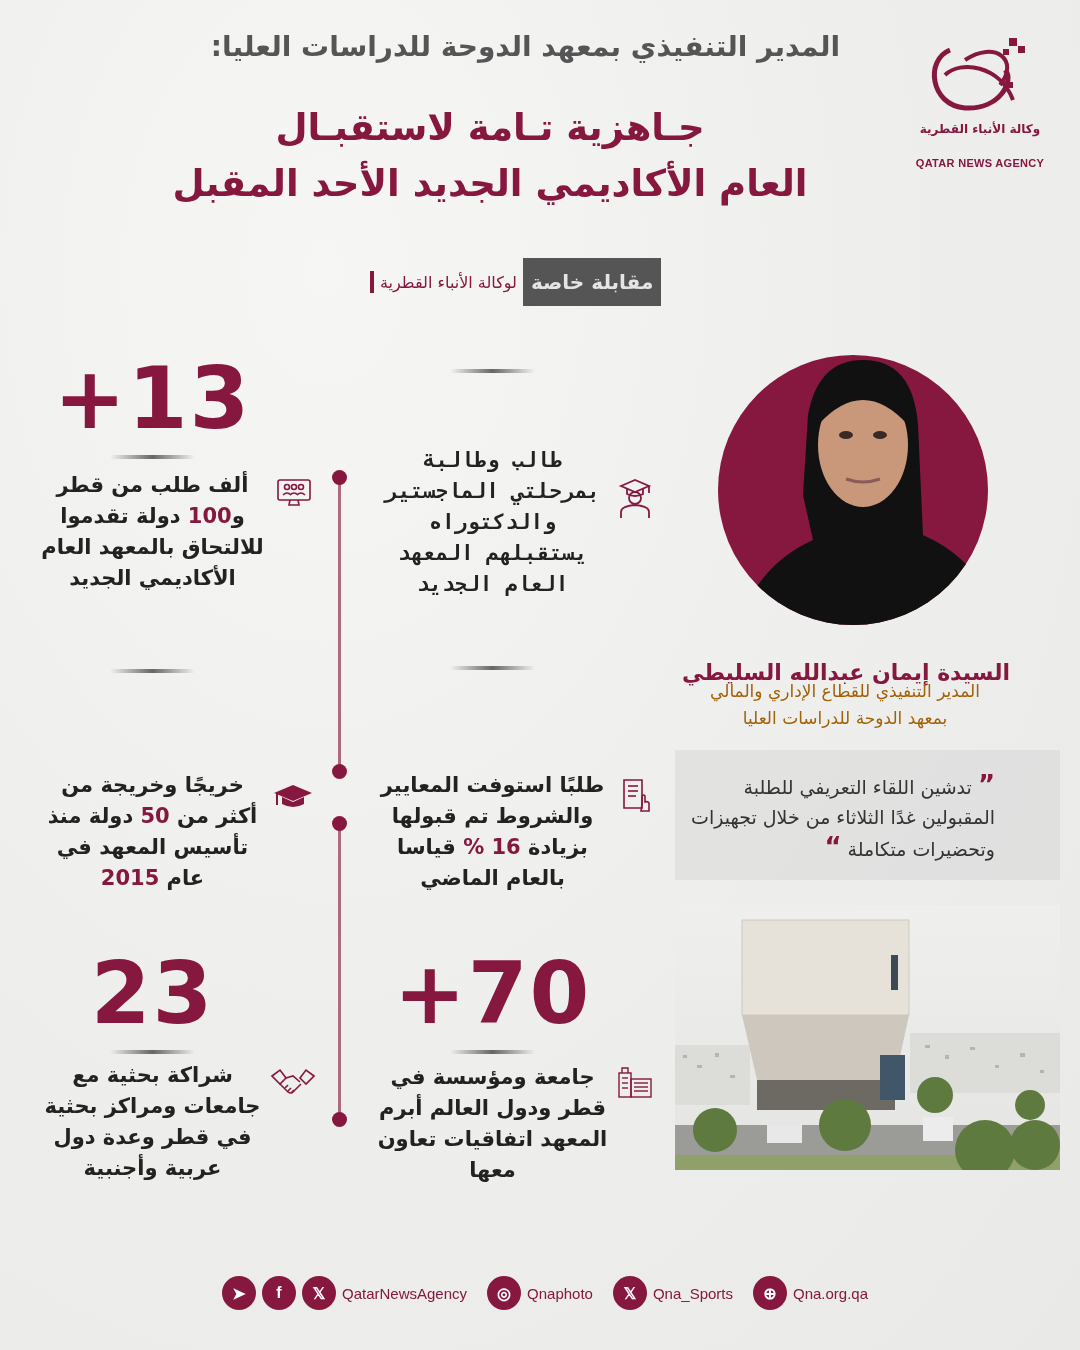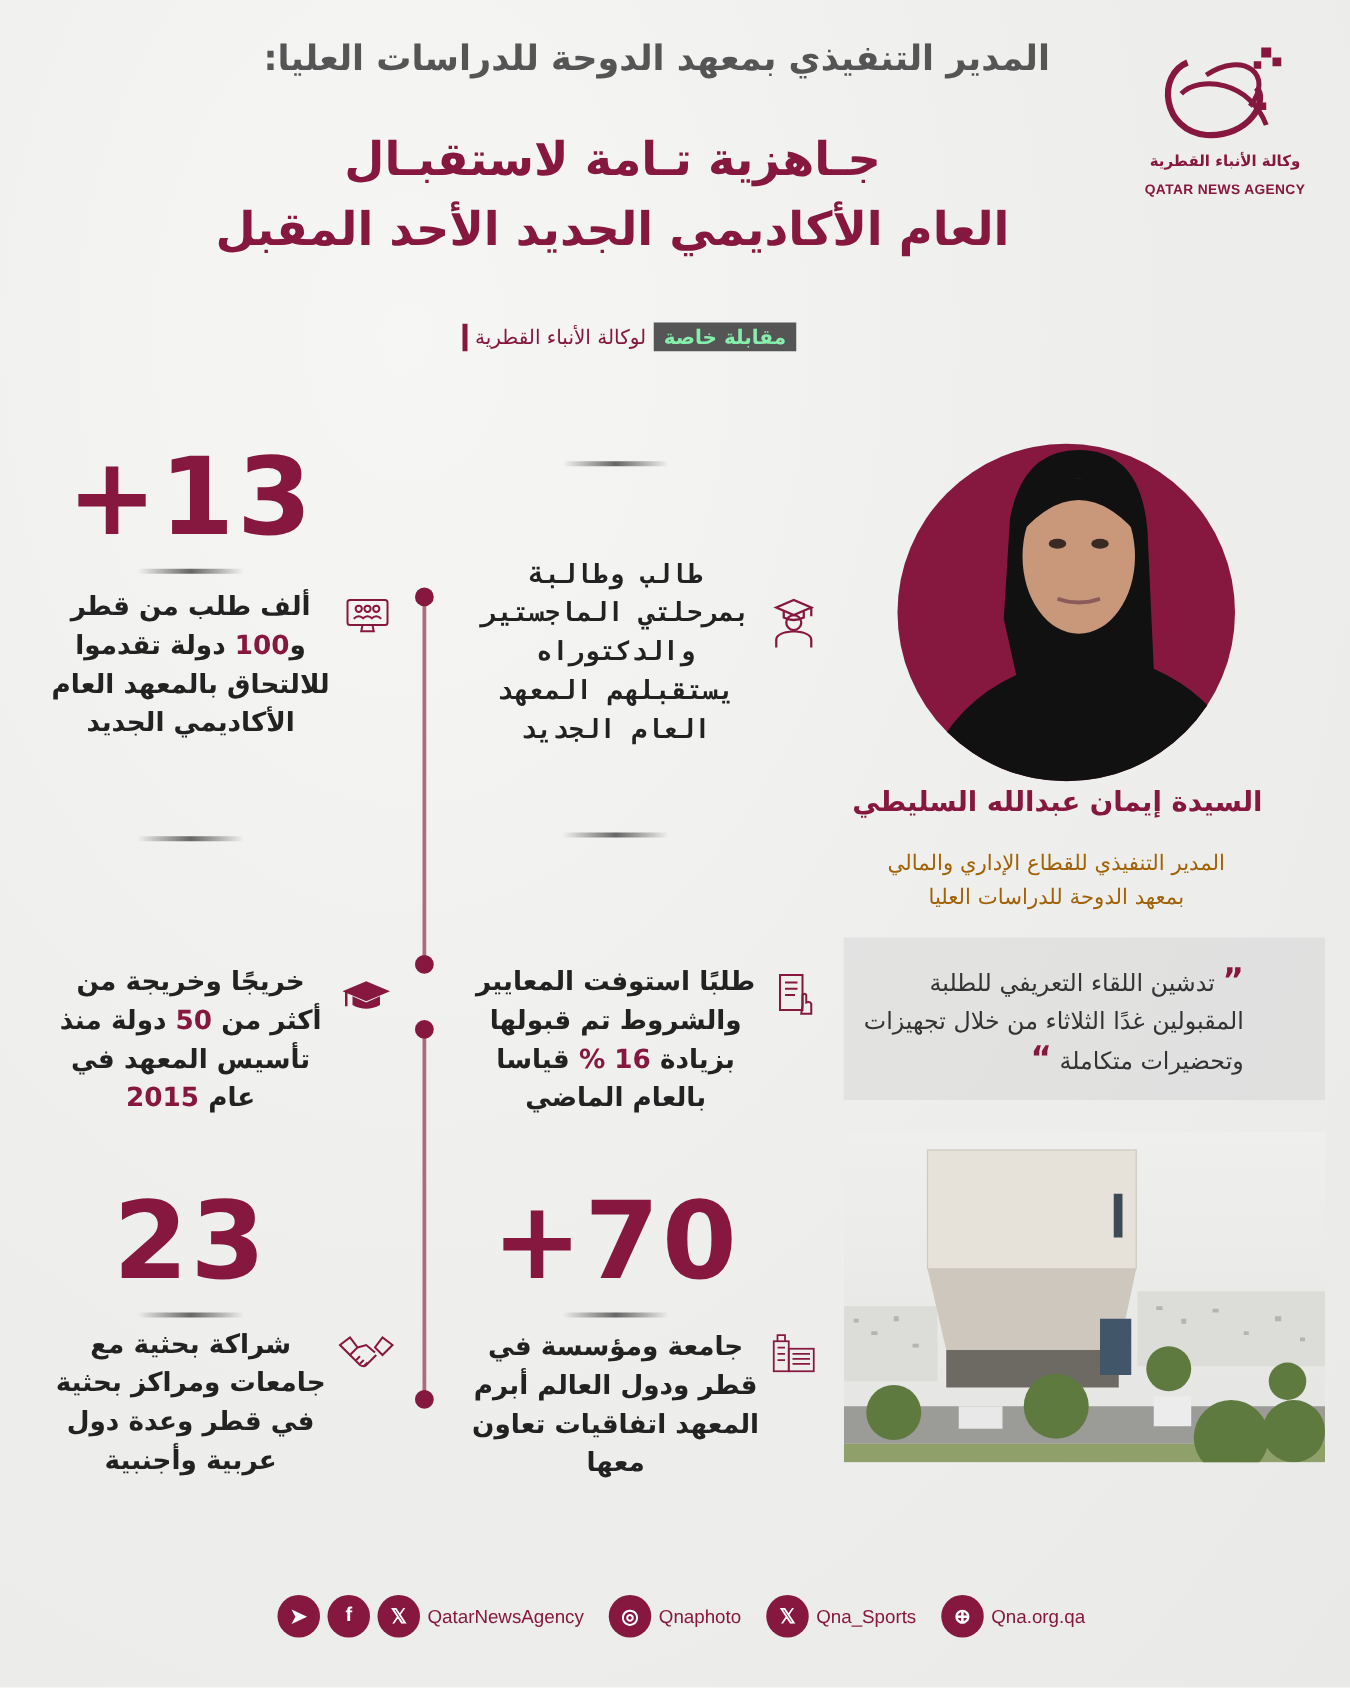--- a/index.html
+++ b/index.html
@@ -14,46 +14,46 @@
   
   .subtitle { top:30px; left:150px; width:690px; text-align:right; direction:rtl;
     font-size:28px; font-weight:bold; color:#555; }
   .title { top:100px; left:140px; width:700px; text-align:center; direction:rtl;
     font-size:37px; font-weight:bold; color:#86173f; line-height:56px; }
 
   
   .logo { top:30px; left:905px; width:150px; height:135px; }
   .logo-ar { top:122px; left:905px; width:150px; text-align:center; direction:rtl;
     font-size:12px; font-weight:bold; color:#86173f; }
-  .logo-en { top:146px; left:905px; width:150px; text-align:center;
+  .logo-en { top:157px; left:905px; width:150px; text-align:center;
     font-family:"Liberation Sans", sans-serif; font-size:11px; font-weight:bold; color:#86173f; letter-spacing:0.3px; }
 
   
   .tag { top:258px; left:370px; direction:rtl; display:flex; align-items:center; gap:6px; }
-  .tag-box { background:#555; color:#86efac; font-size:16px; font-weight:bold; padding:2px 8px; }
+  .tag-box { background:#555; color:#e5e5e5; font-size:20px; font-weight:bold; padding:12px 8px; }
   .tag-text { color:#86173f; font-size:16px; font-weight:normal; }
   .tag-bar { width:4px; height:22px; background:#86173f; }
 
   
   .num { font-family:"DejaVu Sans", sans-serif; font-weight:bold; font-size:86px;
     color:#86173f; text-align:center; letter-spacing:2px; line-height:1; }
   .num-line { height:4px; width:85px; border-radius:2px;
     background:linear-gradient(to right, rgba(80,80,80,0), #666 50%, rgba(80,80,80,0)); }
   .desc { direction:rtl; text-align:center; font-size:21px; font-weight:bold; color:#222; line-height:31px; }
   .desc b { color:#86173f; }
 
   
   .tl-line { width:3px; background:#b06a7f; left:338px; }
   .tl-dot { width:15px; height:15px; border-radius:50%; background:#86173f; left:332px; }
 
   .icon { color:#86173f; }
 
   
   .portrait { top:355px; left:718px; width:270px; height:270px; border-radius:50%; background:#86173f; overflow:hidden; }
-  .name { top:630px; left:680px; width:330px; text-align:right; direction:rtl; font-size:22px; font-weight:bold; color:#86173f; }
+  .name { top:660px; left:680px; width:330px; text-align:right; direction:rtl; font-size:22px; font-weight:bold; color:#86173f; }
   .role { top:678px; left:670px; width:350px; text-align:center; direction:rtl; font-size:17px; color:#a16207; line-height:27px; }
 
   .quote-box { top:750px; left:675px; width:385px; height:130px; background:rgba(210,210,210,0.45); }
   .quote { top:770px; left:690px; width:305px; direction:rtl; text-align:right; font-size:19px; color:#333; line-height:30px; }
   .qmark { color:#86173f; font-weight:bold; font-size:26px; }
 
   .photo { top:905px; left:675px; width:385px; height:265px; overflow:hidden; }
 
   
   .footer { top:1276px; left:222px; display:flex; align-items:center; gap:6px;

